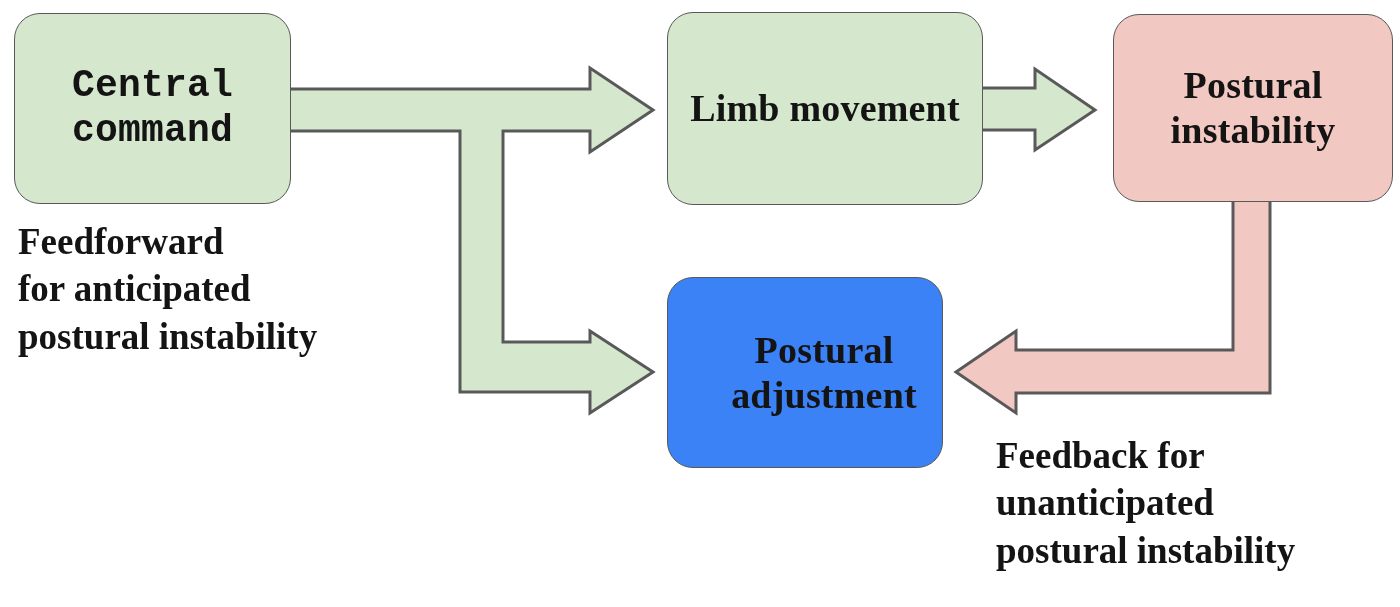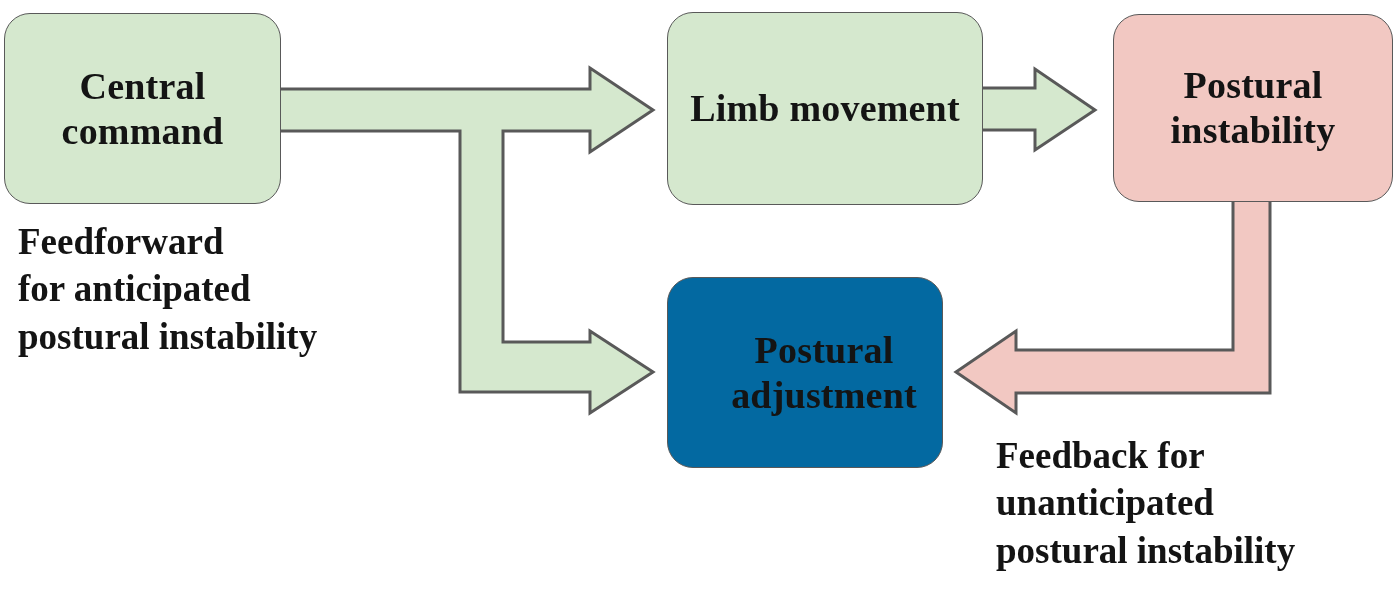--- a/index.html
+++ b/index.html
@@ -33,23 +33,23 @@
     border-radius: 26px;
     font-family: "Liberation Serif", "DejaVu Serif", serif;
     font-weight: bold;
     font-size: 38px;
     line-height: 1.18;
     color: #141414;
     letter-spacing: 0.2px;
   }
   .node-green { background: #d5e8ce; }
   .node-pink  { background: #f2c8c2; }
-  .node-gray  { background: #0369a1; padding-left: 38px; }
+  .node-gray  { background: #3b82f6; padding-left: 38px; }
 
-  #node-central      { left: 4px;   top: 13px;  width: 277px; height: 191px; }
+  #node-central      { left: 14px;   top: 13px;  width: 277px; height: 191px; font-family: Liberation Mono, monospace; }
   #node-limb         { left: 667px;  top: 12px;  width: 316px; height: 193px; }
   #node-instability  { left: 1113px; top: 14px;  width: 280px; height: 188px; }
   #node-adjustment   { left: 667px;  top: 277px; width: 276px; height: 191px; }
 
   .caption {
     position: absolute;
     font-family: "Liberation Serif", "DejaVu Serif", serif;
     font-weight: bold;
     font-size: 37px;
     line-height: 1.28;

